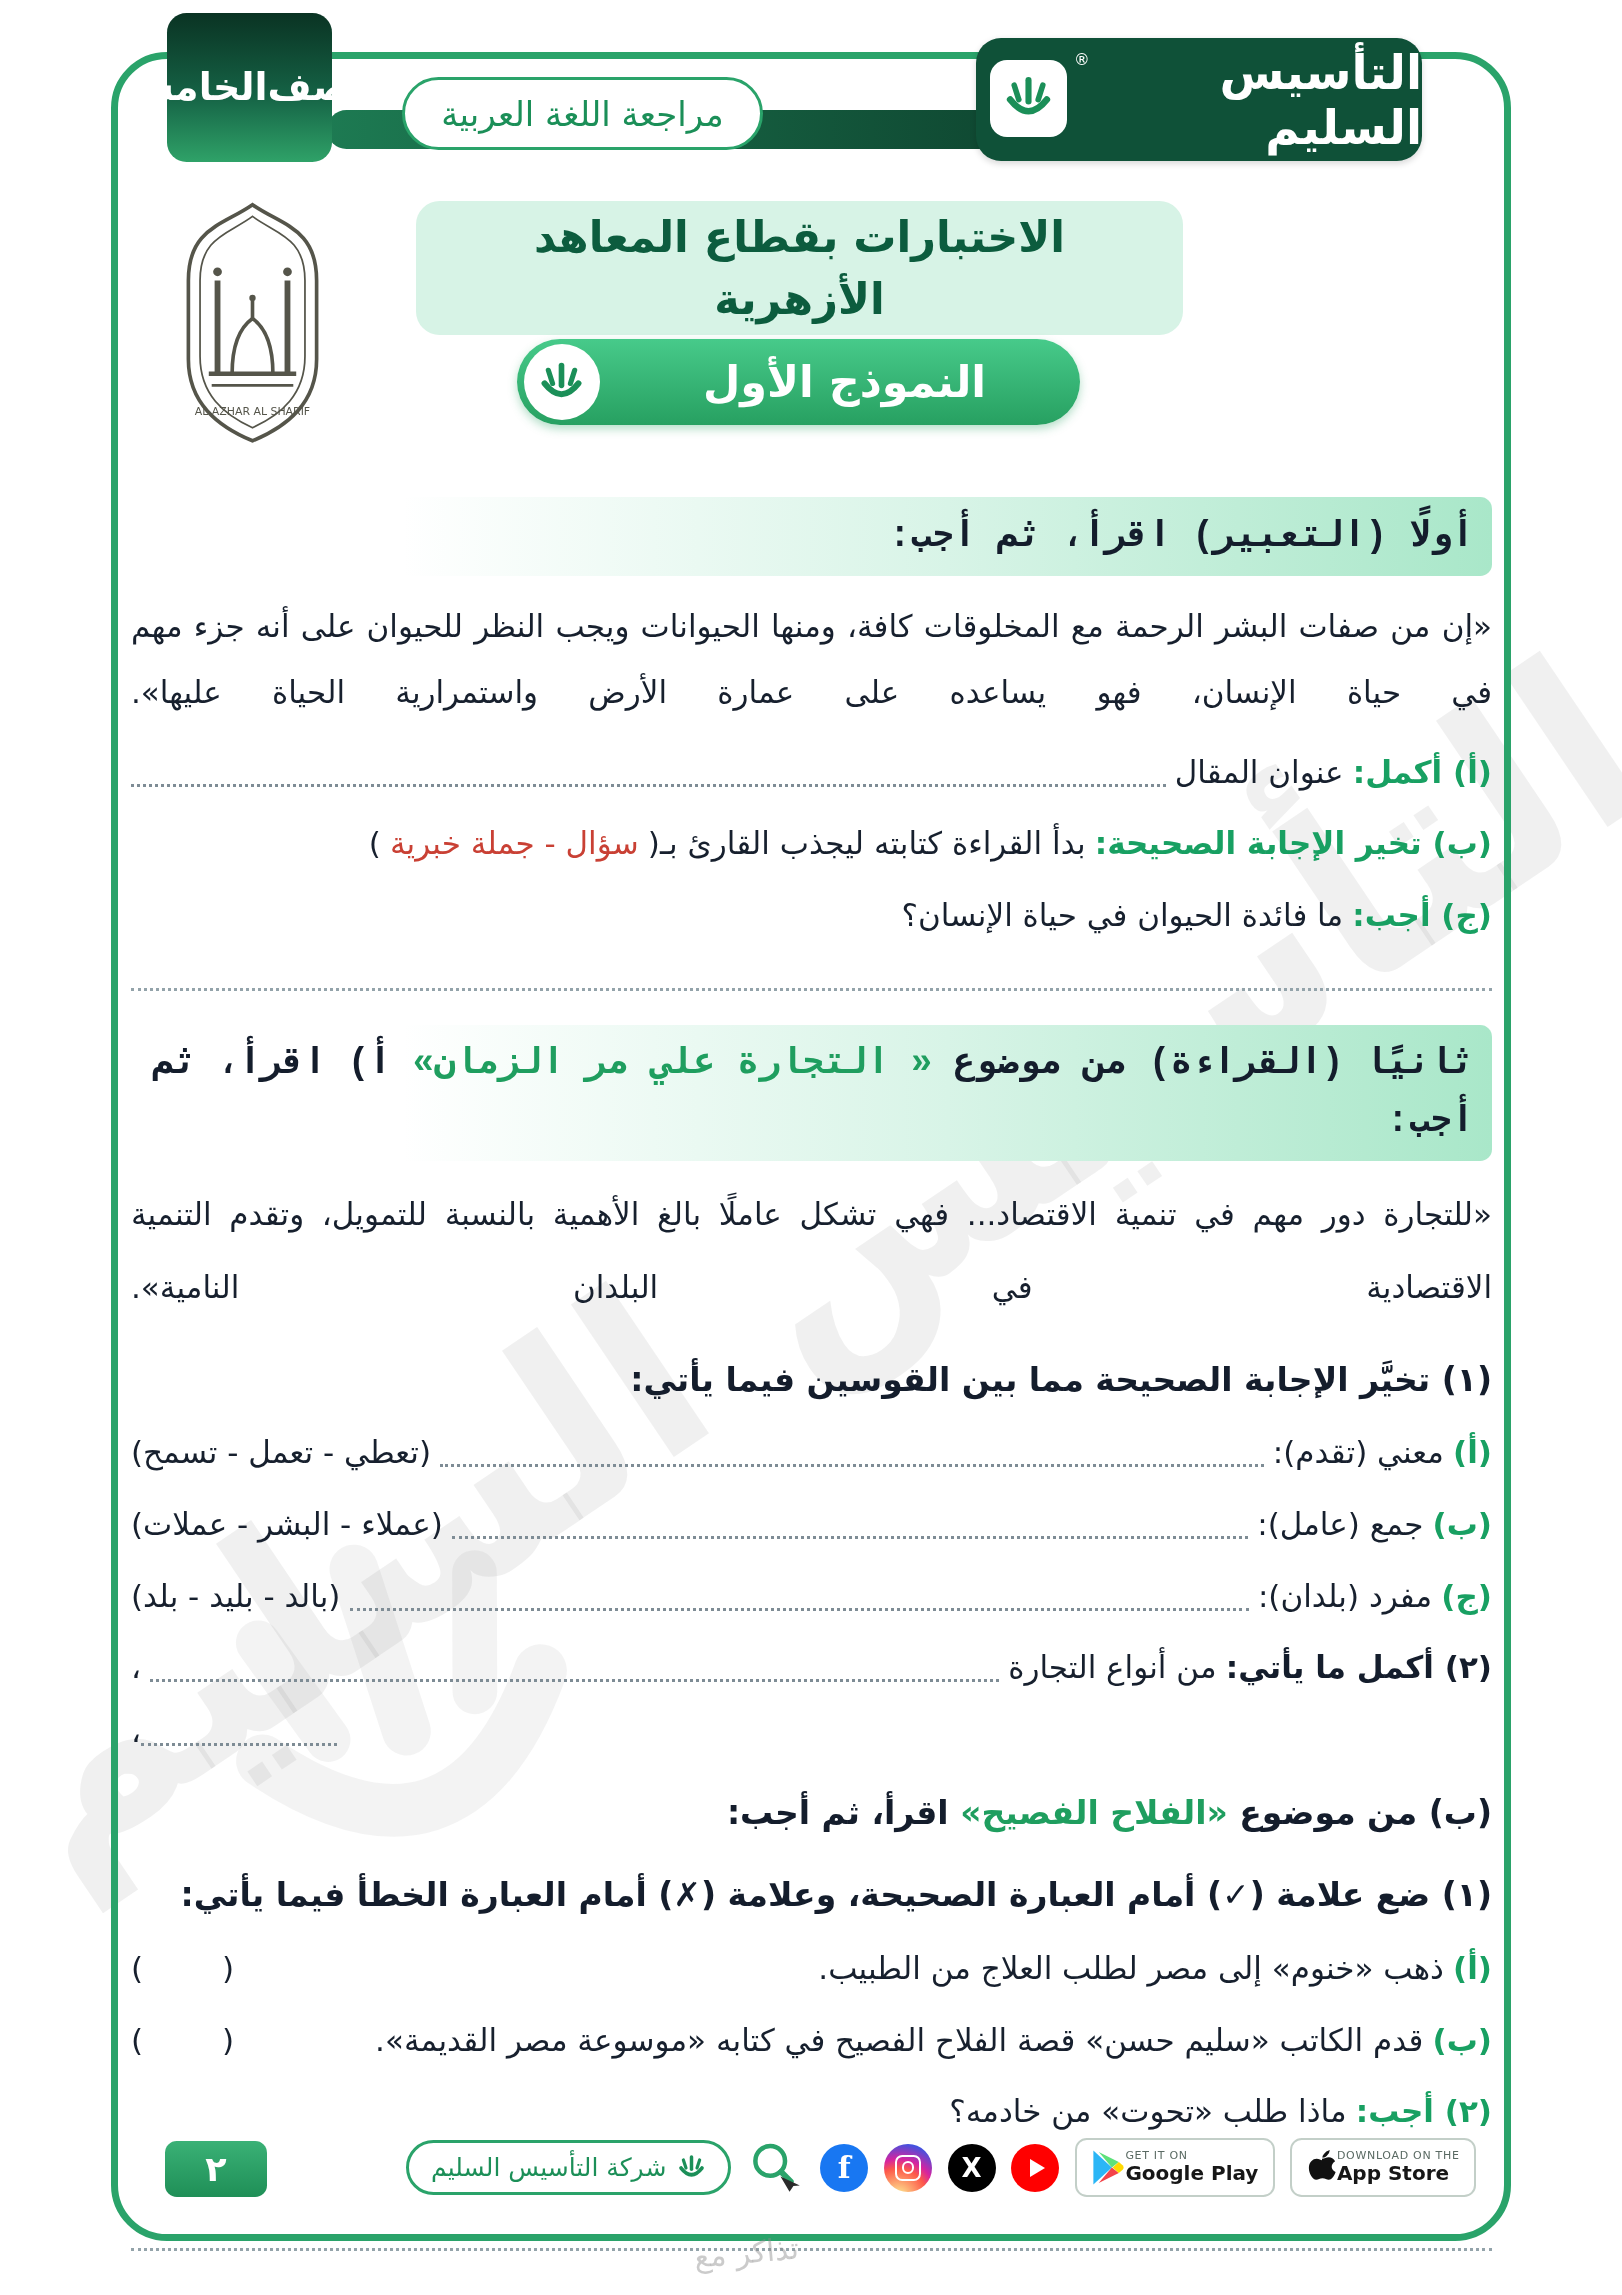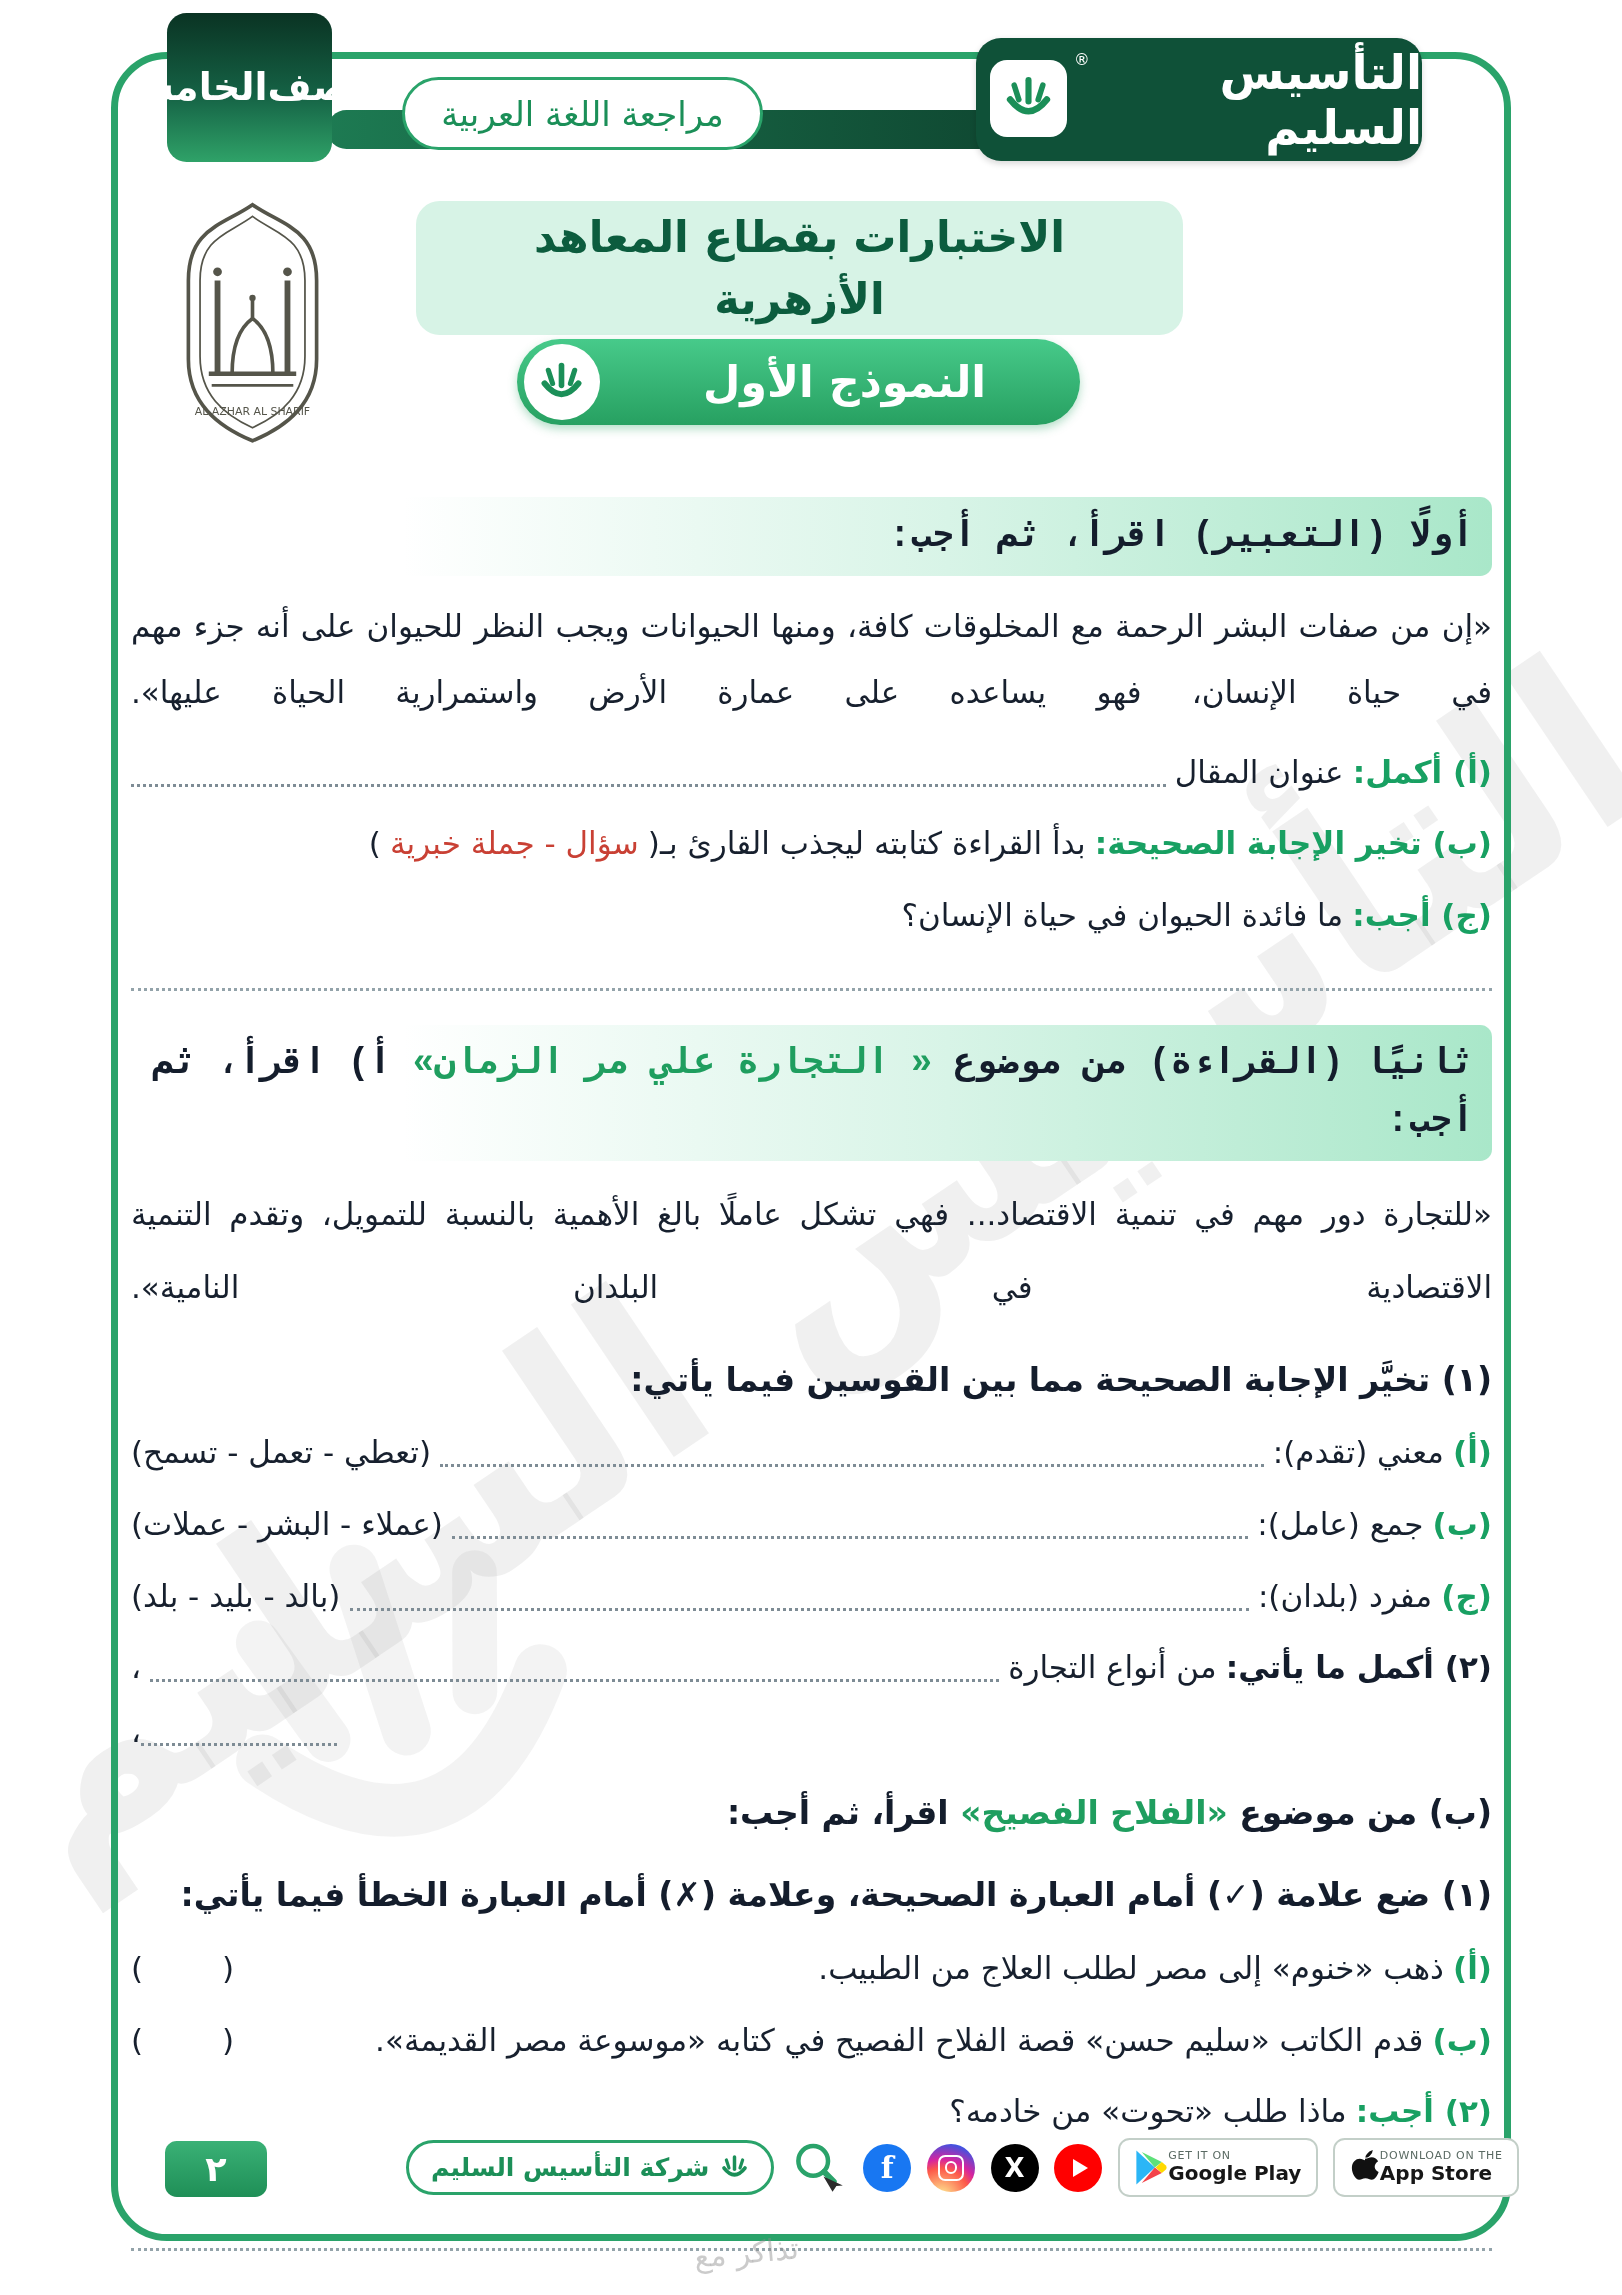--- a/index.html
+++ b/index.html
@@ -140,21 +140,21 @@
   }
   .footer-bar {
     position:absolute; left:406px; top:2135px; height:65px; z-index:3;
     display:flex; align-items:center; gap:15.7px; direction:ltr;
   }
   .company-pill {
     height:55px; border:3.3px solid #2aa36a; border-radius:30px; background:#fff;
     display:flex; align-items:center; gap:10.5px; padding:0 22px; direction:rtl;
   }
   .company-pill svg { width:29px; height:29px; color:#1b8f58; }
-  .company-pill span { color:#1c8f58; font-weight:bold; font-size:25px; white-space:nowrap; }
+  .company-pill span { color:#1c8f58; font-weight:normal; font-size:25px; white-space:nowrap; }
   .magnifier { width:58px; height:58px; }
   .soc {
     width:48px; height:48px; border-radius:50%;
     display:flex; align-items:center; justify-content:center; position:relative;
   }
   .fb { background:#1877f2; }
   .fb::after { content:"f"; color:#fff; font-weight:bold; font-size:30px; font-family:"DejaVu Serif",serif; }
   .ig { background:radial-gradient(circle at 30% 110%, #fdf497 0%, #fd5949 45%, #d6249f 60%, #285AEB 90%); }
   .ig-frame { width:26px; height:26px; border:2.6px solid #fff; border-radius:7.2px; position:relative; }
   .ig-frame::after { content:""; position:absolute; inset:4.6px; border:2.6px solid #fff; border-radius:50%; }

